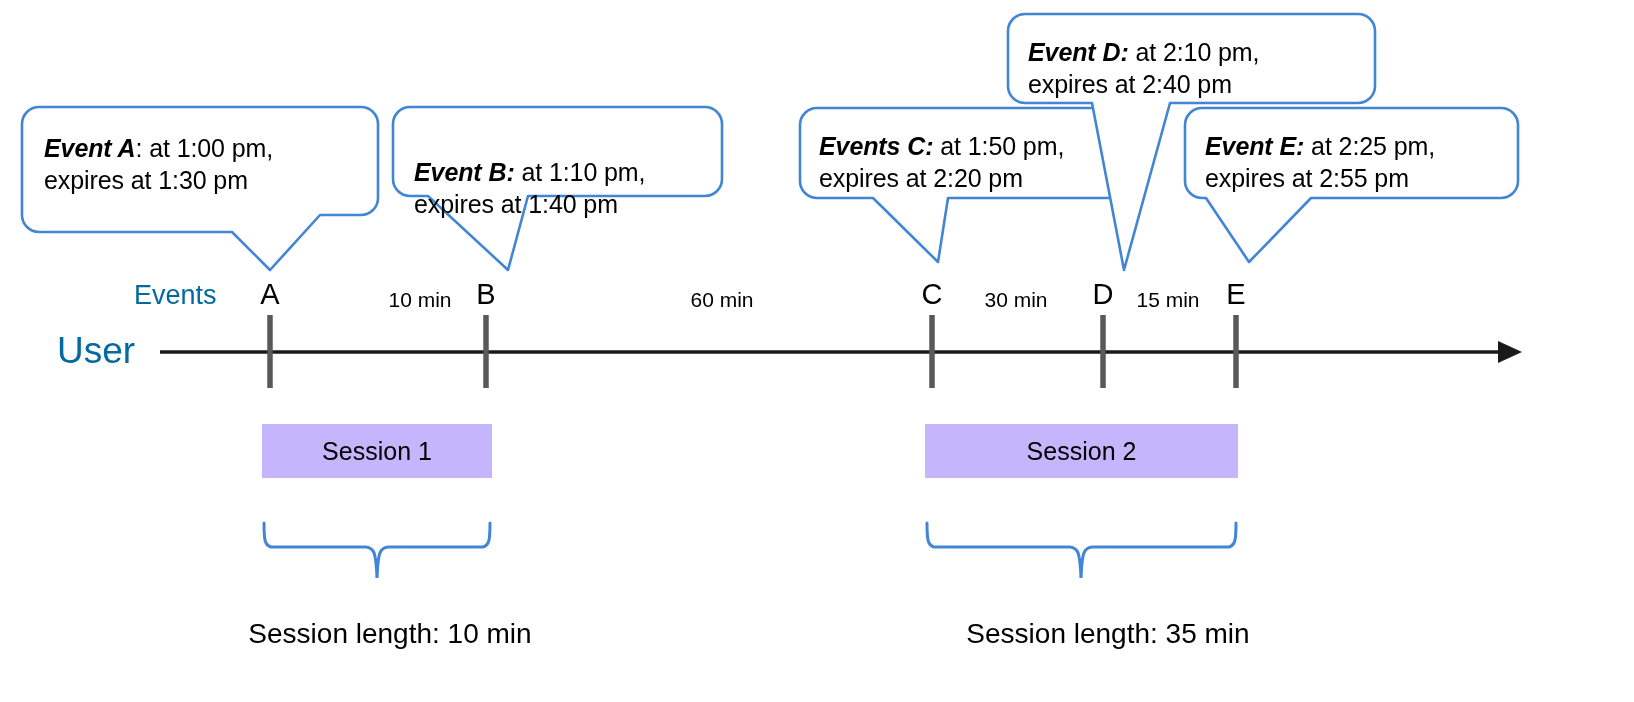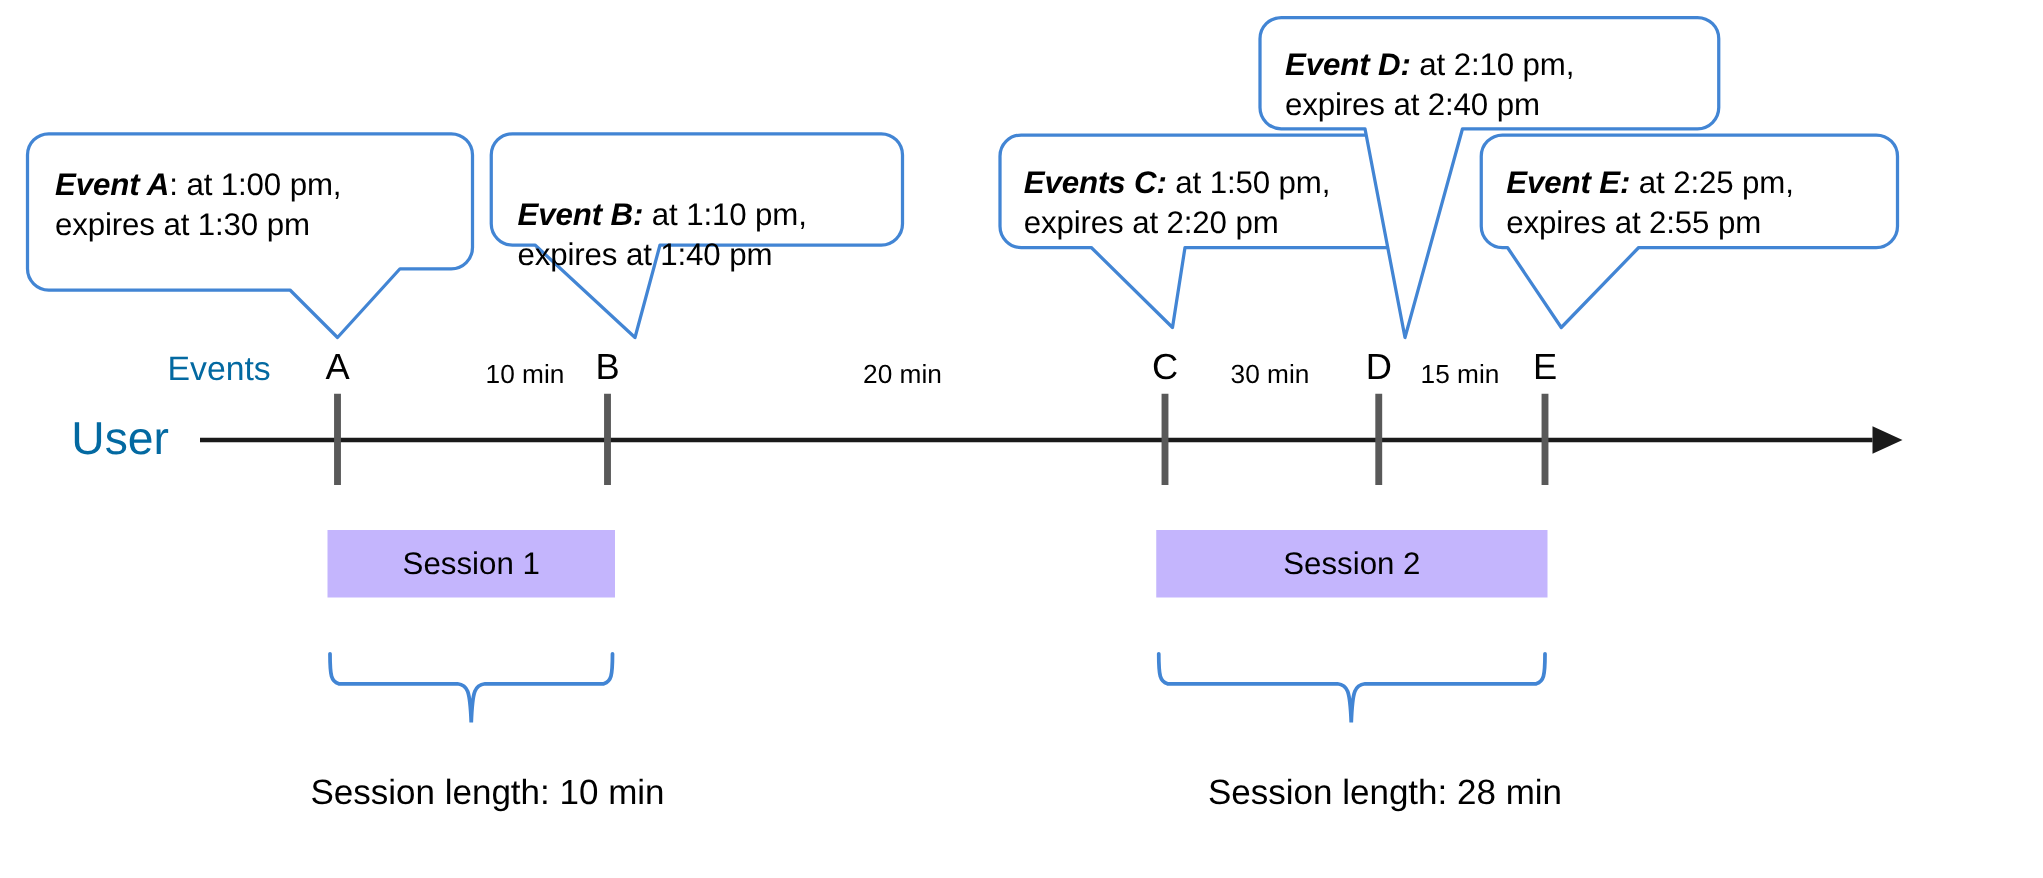--- a/index.html
+++ b/index.html
@@ -184,23 +184,23 @@
   <div class="axis-label lbl-user">User</div>
   <div class="axis-label lbl-events">Events</div>
 
   <div class="event-letter" style="left:270px;">A</div>
   <div class="event-letter" style="left:486px;">B</div>
   <div class="event-letter" style="left:932px;">C</div>
   <div class="event-letter" style="left:1103px;">D</div>
   <div class="event-letter" style="left:1236px;">E</div>
 
   <div class="interval-label" style="left:378px;margin-left:42px;">10 min</div>
-  <div class="interval-label" style="left:722px;">20 min</div>
+  <div class="interval-label" style="left:722px;">60 min</div>
   <div class="interval-label" style="left:1016px;">30 min</div>
   <div class="interval-label" style="left:1168px;">15 min</div>
 
   <div class="session-box" style="left:262px; top:424px; width:230px; height:54px;">Session 1</div>
   <div class="session-box" style="left:925px; top:424px; width:313px; height:54px;">Session 2</div>
 
   <div class="session-length" style="left:390px; top:618px;">Session length: 10 min</div>
-  <div class="session-length" style="left:1108px; top:618px;">Session length: 28 min</div>
+  <div class="session-length" style="left:1108px; top:618px;">Session length: 35 min</div>
 
 </div>
 
 </body></html>

